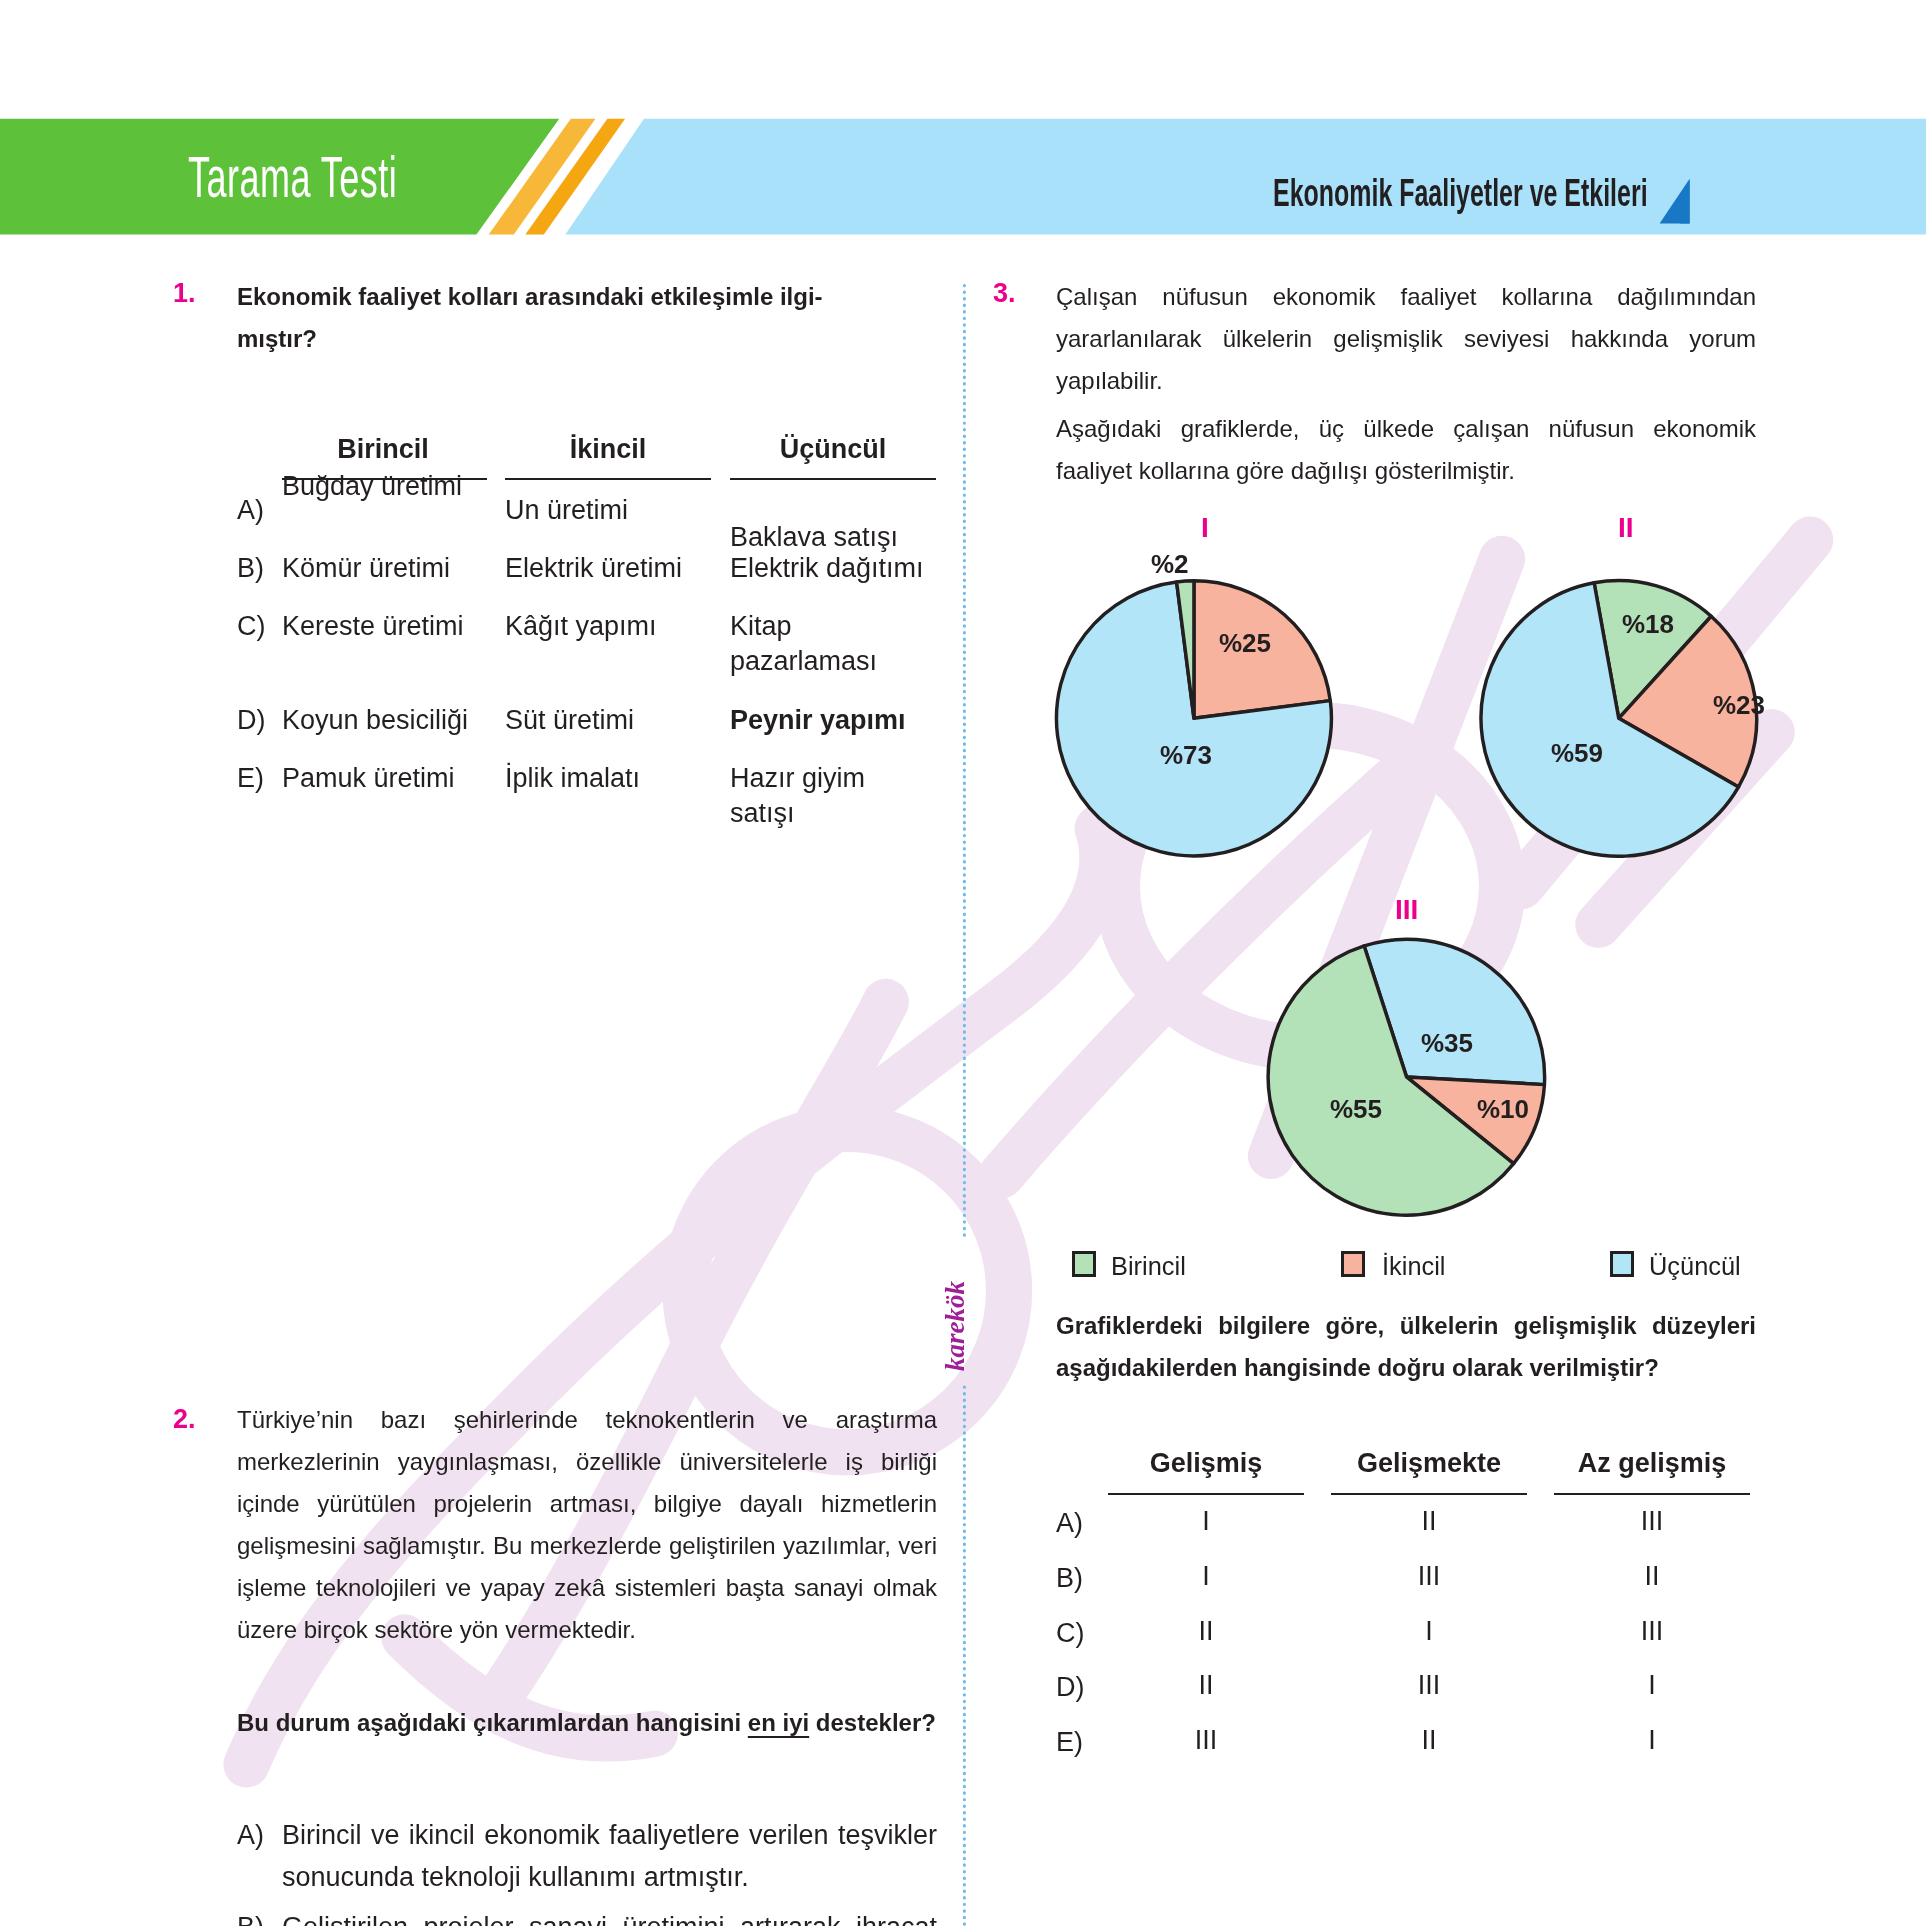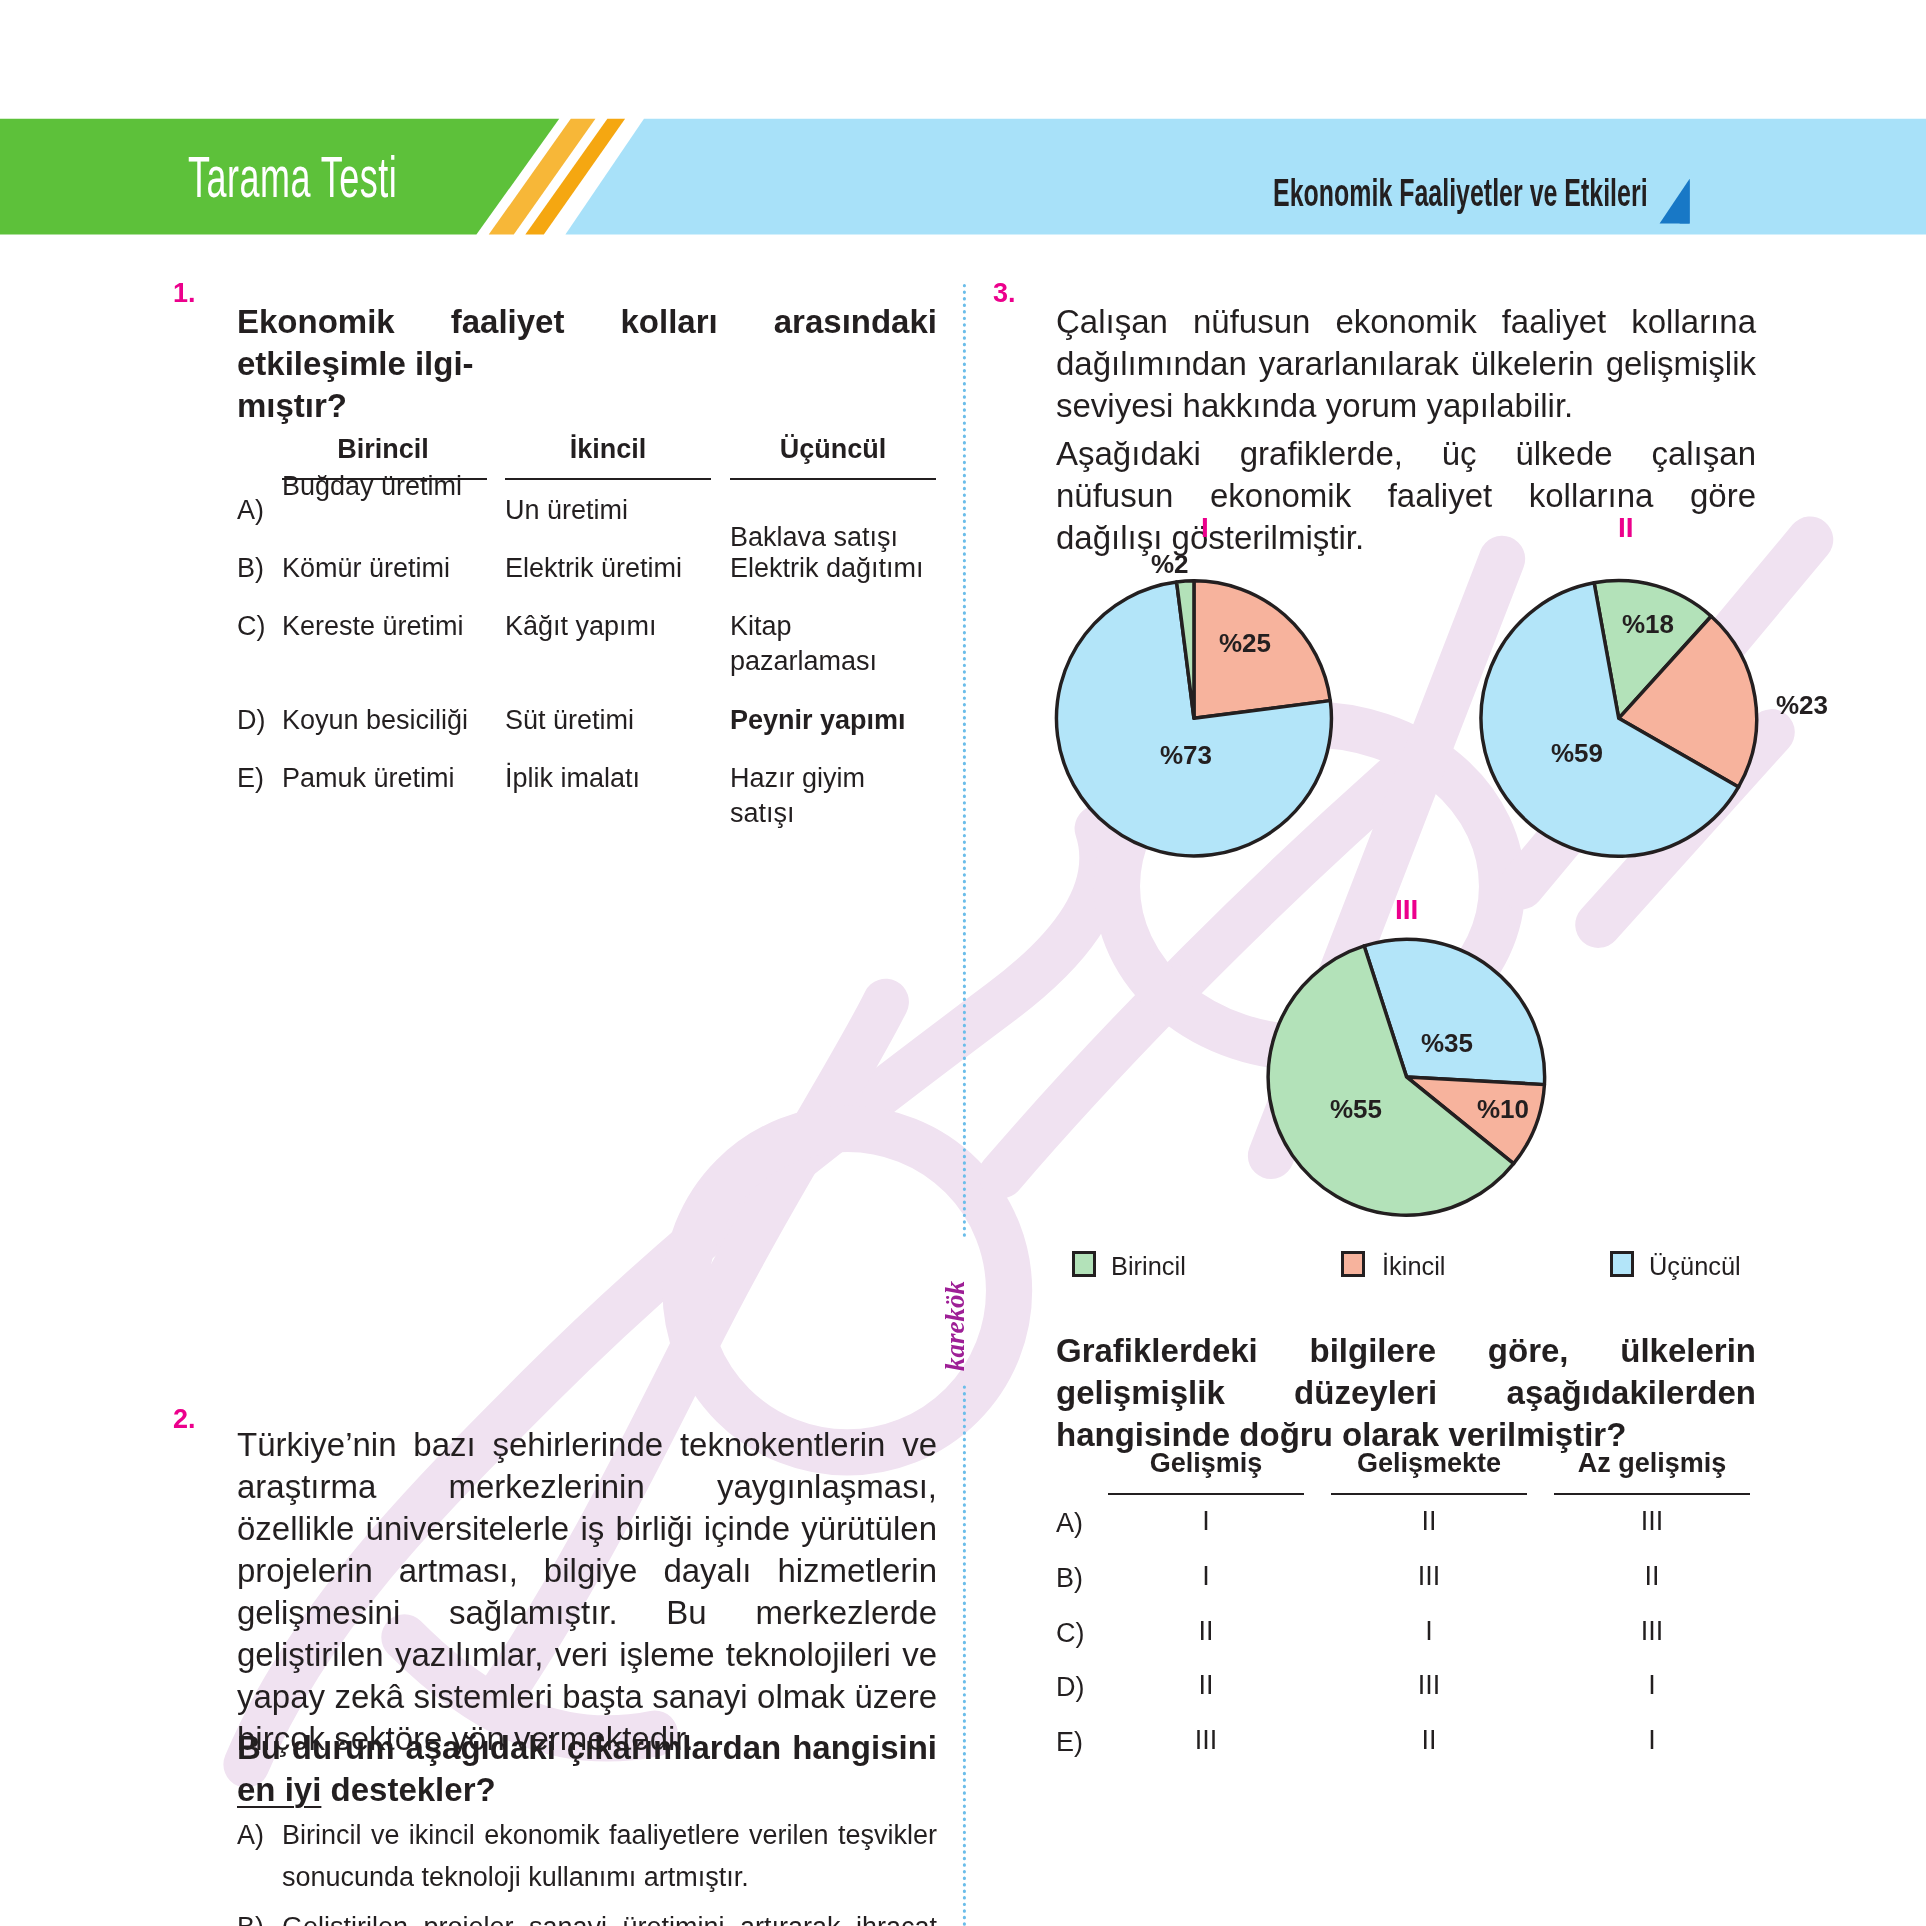--- a/index.html
+++ b/index.html
@@ -1,21 +1,21 @@
 <!DOCTYPE html>
 <html style="font-size:6.2px"><head>
 <meta charset="utf-8">
 <style>
   html,body{margin:0;padding:0;background:#fff;}
   body{width:1965px;height:2512px;position:relative;overflow:hidden;font-family:"Liberation Sans",sans-serif;color:#231f20;}
   svg.layer{position:absolute;left:0;top:0;}
   .title-main{position:absolute;left:188px;top:143px;font-size:58px;color:#fff;font-family:"Liberation Sans",sans-serif;transform:scaleX(0.62);transform-origin:left top;letter-spacing:0.8px;white-space:nowrap;}
   .title-sub{position:absolute;left:1273px;top:171px;font-size:39px;font-weight:bold;color:#231f20;transform:scaleX(0.64);transform-origin:left top;white-space:nowrap;}
   .qnum{position:absolute;font-weight:bold;color:#ec008c;font-size:27px;}
-  .txt{position:absolute;font-size:33px;line-height:42px;text-align:justify;margin-top:25px;}
+  .txt{position:absolute;font-size:24px;line-height:42px;text-align:justify;}
   .bold{font-weight:bold;}
   .u{text-decoration:underline;text-underline-offset:5.4px;text-decoration-thickness:1.9px;}
   .th{position:absolute;font-weight:bold;font-size:27px;text-align:center;}
   .hr{position:absolute;height:2.3px;background:#231f20;}
   .cell{position:absolute;font-size:27px;line-height:35px;}
   .opt{position:absolute;font-size:27px;line-height:42px;}
   .pie-label{position:absolute;font-weight:bold;font-size:26px;color:#231f20;}
   .roman{position:absolute;font-weight:bold;font-size:28px;color:#ec008c;}
   .legend-box{position:absolute;width:24px;height:26px;border:3.1px solid #231f20;box-sizing:border-box;}
   .legend-text{position:absolute;font-size:25.4px;}
@@ -164,21 +164,21 @@
 
 <div class="roman" style="left:1201px;top:512px;">I</div>
 <div class="roman" style="left:1618px;top:512px;">II</div>
 <div class="roman" style="left:1395px;top:894px;">III</div>
 
 <div class="pie-label" style="left:1151px;top:549px;">%2</div>
 <div class="pie-label" style="left:1219px;top:628px;">%25</div>
 <div class="pie-label" style="left:1160px;top:740px;">%73</div>
 
 <div class="pie-label" style="left:1622px;top:609px;text-align:right;">%18</div>
-<div class="pie-label" style="left:1776px;top:690px;">%23</div>
+<div class="pie-label" style="left:1713px;top:690px;">%23</div>
 <div class="pie-label" style="left:1551px;top:738px;">%59</div>
 
 <div class="pie-label" style="left:1330px;top:1094px;">%55</div>
 <div class="pie-label" style="left:1477px;top:1094px;">%10</div>
 <div class="pie-label" style="left:1421px;top:1028px;">%35</div>
 
 <div>
   <div class="legend-box" style="left:1072px;top:1251px;background:#b3e2b9;"></div>
   <div class="legend-text" style="left:1111px;top:1252px;">Birincil</div>
   <div class="legend-box" style="left:1341px;top:1251px;background:#f7b39d;"></div>

